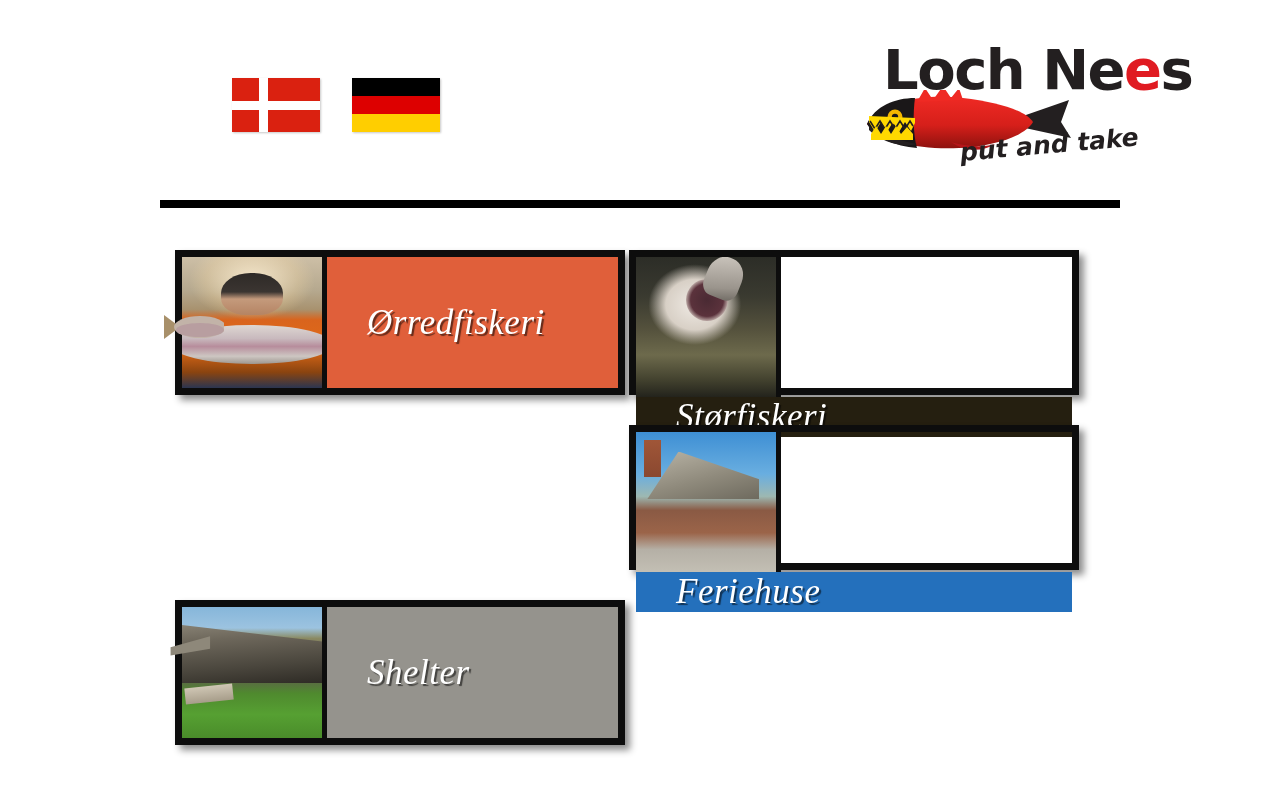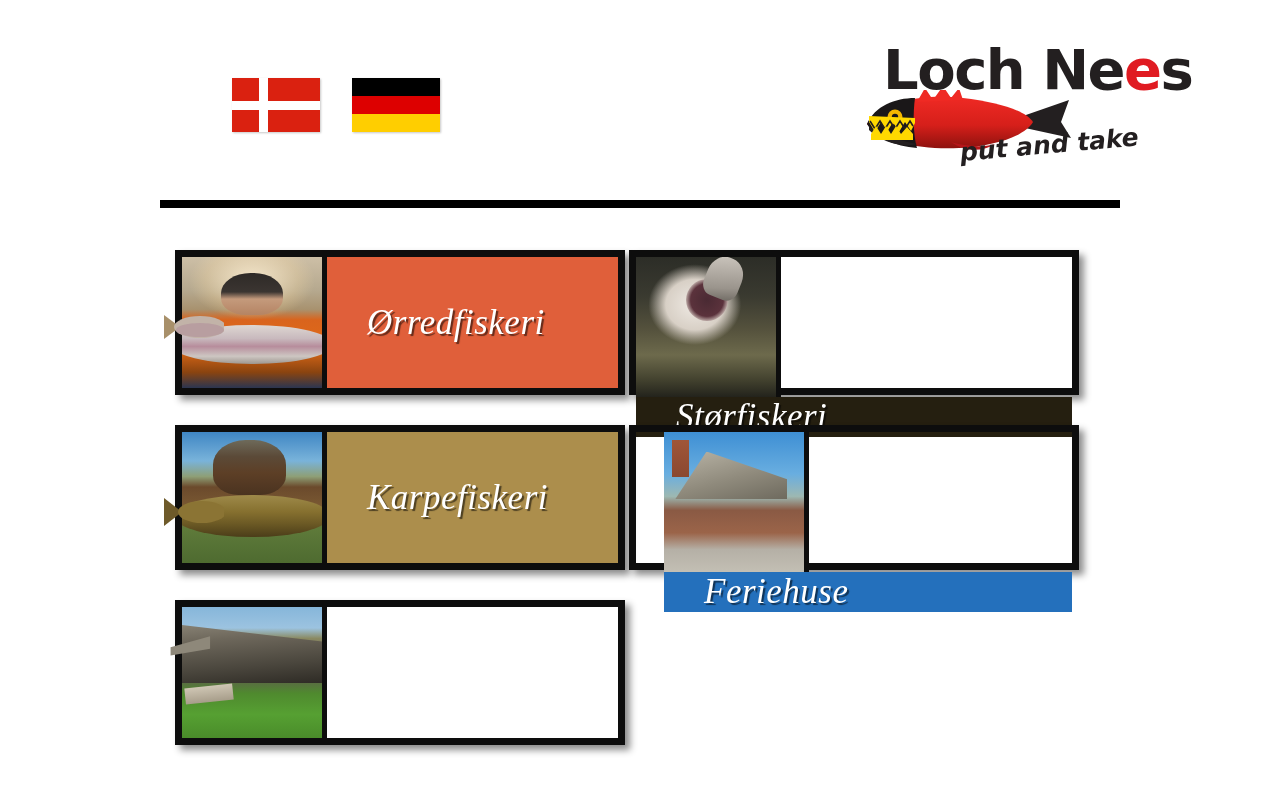--- a/index.html
+++ b/index.html
@@ -419,44 +419,37 @@
         <div class="tile-thumb thumb-sturgeon"></div>
         <div class="tile-panel" style="background:#251f10;">
           <div class="tile-label">Størfiskeri</div>
         </div>
       </div>
 
     </div>
 
     <div class="tile-row row-1">
 
-      <div class="tile tile-col-left" style="border-color:#0d0d0d;">
-        <div class="tile-thumb thumb-carp"></div>
-        <div class="tile-panel" style="background:#ac8e4c;">
-          <div class="tile-label">Karpefiskeri</div>
-        </div>
-        <svg class="tile-overflow" viewBox="0 0 60 44" style="top:58px;">
-          <path d="M0 8 L18 22 L0 36 Z" fill="#6e5a2a"></path>
-          <ellipse cx="38" cy="22" rx="24" ry="11" fill="#8b7434"></ellipse>
-        </svg>
-      </div>
-
-      <div class="tile tile-col-right" style="border-color:#0d0d0d;padding-left:28px;">
+
+      <div class="tile tile-col-right" style="border-color:#0d0d0d;">
         <div class="tile-thumb thumb-house"></div>
         <div class="tile-panel" style="background:#2470bc;">
           <div class="tile-label">Feriehuse</div>
         </div>
       </div>
 
     </div>
 
     <div class="tile-row row-2">
 
       <div class="tile tile-col-left" style="border-color:#0d0d0d;">
         <div class="tile-thumb thumb-shelter"></div>
+        <div class="tile-panel" style="background:#95938d;">
+          <div class="tile-label">Shelter</div>
+        </div>
         <svg class="tile-overflow" viewBox="0 0 60 44" style="top:28px;left:-14px;width:46px;height:30px;">
           <path d="M0 18 L58 2 L58 20 L0 30 Z" fill="#8e887a"></path>
         </svg>
       </div>
 
     </div>
 
   </div>
 
 </div>

